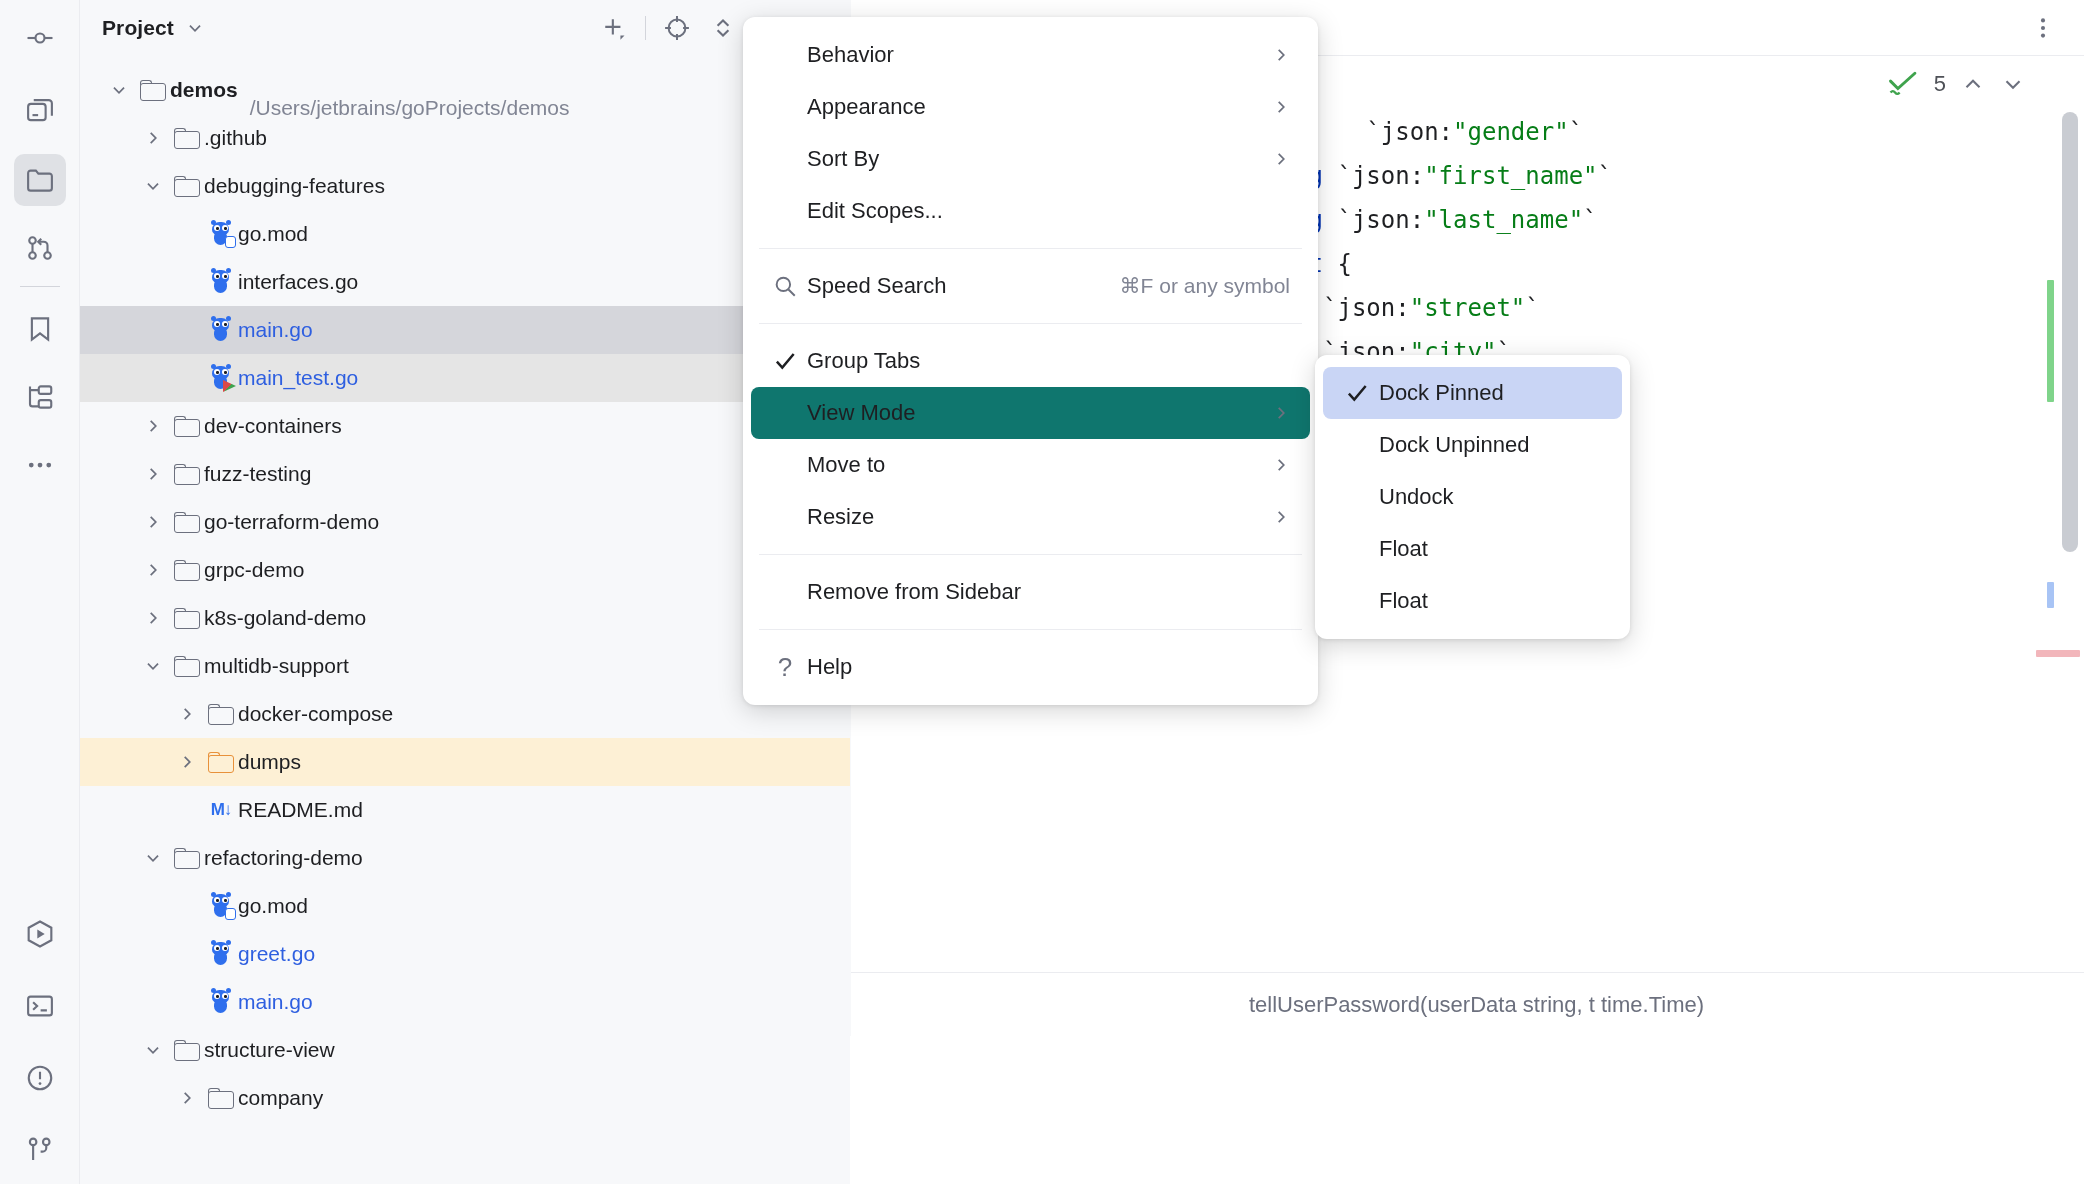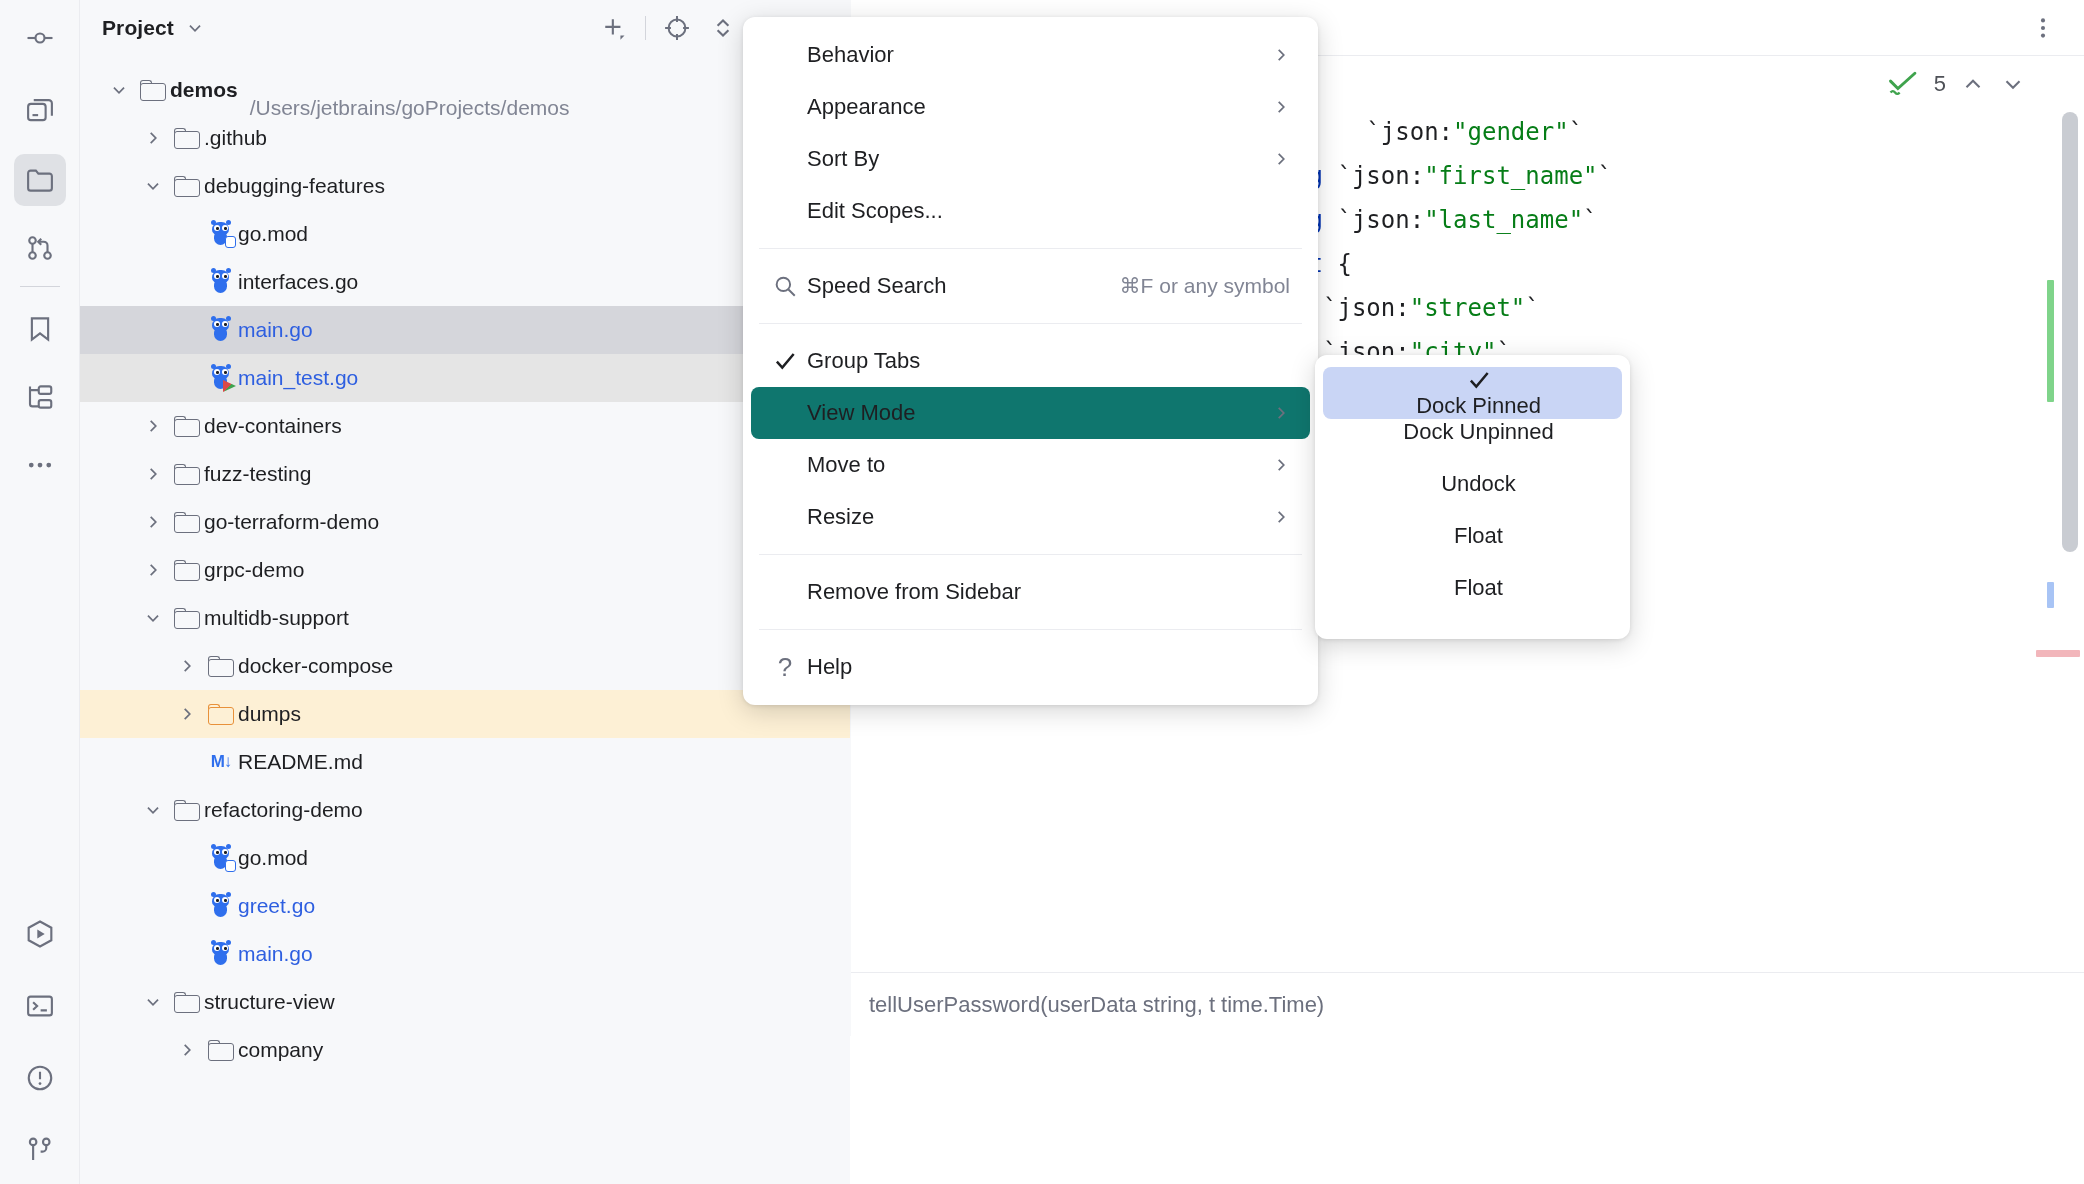--- a/index.html
+++ b/index.html
@@ -144,21 +144,21 @@
     content:""; position:absolute; left:12px; top:0; bottom:0; width:1px; background:#D3D5DB;
   }
   .code-text { padding-left: 14px; color:#1E1F22; }
   .kw  { color:#0033B3; }
   .str { color:#067D17; }
 
   .breadcrumb-bar {
     position:absolute; left:0; right:0; bottom:0; height:64px;
     border-top:1px solid #EBECF0; background:#fff;
     display:flex; align-items:center; padding-left:18px;
-    font-size:22px; color:#6C707E;
+    font-size:22px; color:#6C707E;justify-content:center;
   }
 
   .vscroll {
     position:absolute; right:6px; top:112px; width:16px; height:440px;
     background:#C9CCD2; border-radius:8px;
   }
   .marker { position:absolute; right:30px; border-radius:1px; }
 
   
   .ctx {
@@ -185,21 +185,21 @@
 
   .submenu {
     position:absolute; left:1315px; top:355px; width:315px;
     background:#fff; border-radius:12px;
     box-shadow: 0 6px 26px rgba(0,0,0,.17), 0 1px 4px rgba(0,0,0,.10);
     padding: 12px 0; z-index: 60;
   }
   .sub-item {
     height:52px; display:flex; align-items:center;
     padding-left:12px; margin:0 8px; border-radius:8px;
-    font-size:22px; color:#1E1F22;flex-direction:column;
+    font-size:22px; color:#1E1F22;
   }
   .sub-item.sel { background:#C9D5F5; }
   .sub-ico { width:44px; min-width:44px; display:flex; align-items:center; justify-content:center;
              font-size:26px; color:#1E1F22; }
 </style>
 </head>
 <body>
 
 <div id="app">
 
@@ -494,20 +494,35 @@
               <path d="M9.5 6.5 15 12l-5.5 5.5"></path>
             </svg>
           </span>
           <span class="ficon">
             <span class="folder">
               <span class="f-tab"></span>
               <span class="f-body"></span>
             </span>
           </span>
           <span class="label">grpc-demo</span>
+        </div>
+        <div class="row">
+          <span style="display: inline-block; width: 56px;"></span>
+          <span class="twisty">
+            <svg width="22" height="22" viewBox="0 0 24 24" fill="none" stroke="currentColor" stroke-width="1.9">
+              <path d="M9.5 6.5 15 12l-5.5 5.5"></path>
+            </svg>
+          </span>
+          <span class="ficon">
+            <span class="folder">
+              <span class="f-tab"></span>
+              <span class="f-body"></span>
+            </span>
+          </span>
+          <span class="label">k8s-goland-demo</span>
         </div>
         <div class="row">
           <span style="display: inline-block; width: 56px;"></span>
           <span class="twisty">
             <svg width="22" height="22" viewBox="0 0 24 24" fill="none" stroke="currentColor" stroke-width="1.9">
               <path d="M6.5 9.5 12 15l5.5-5.5"></path>
             </svg>
           </span>
           <span class="ficon">
             <span class="folder">

